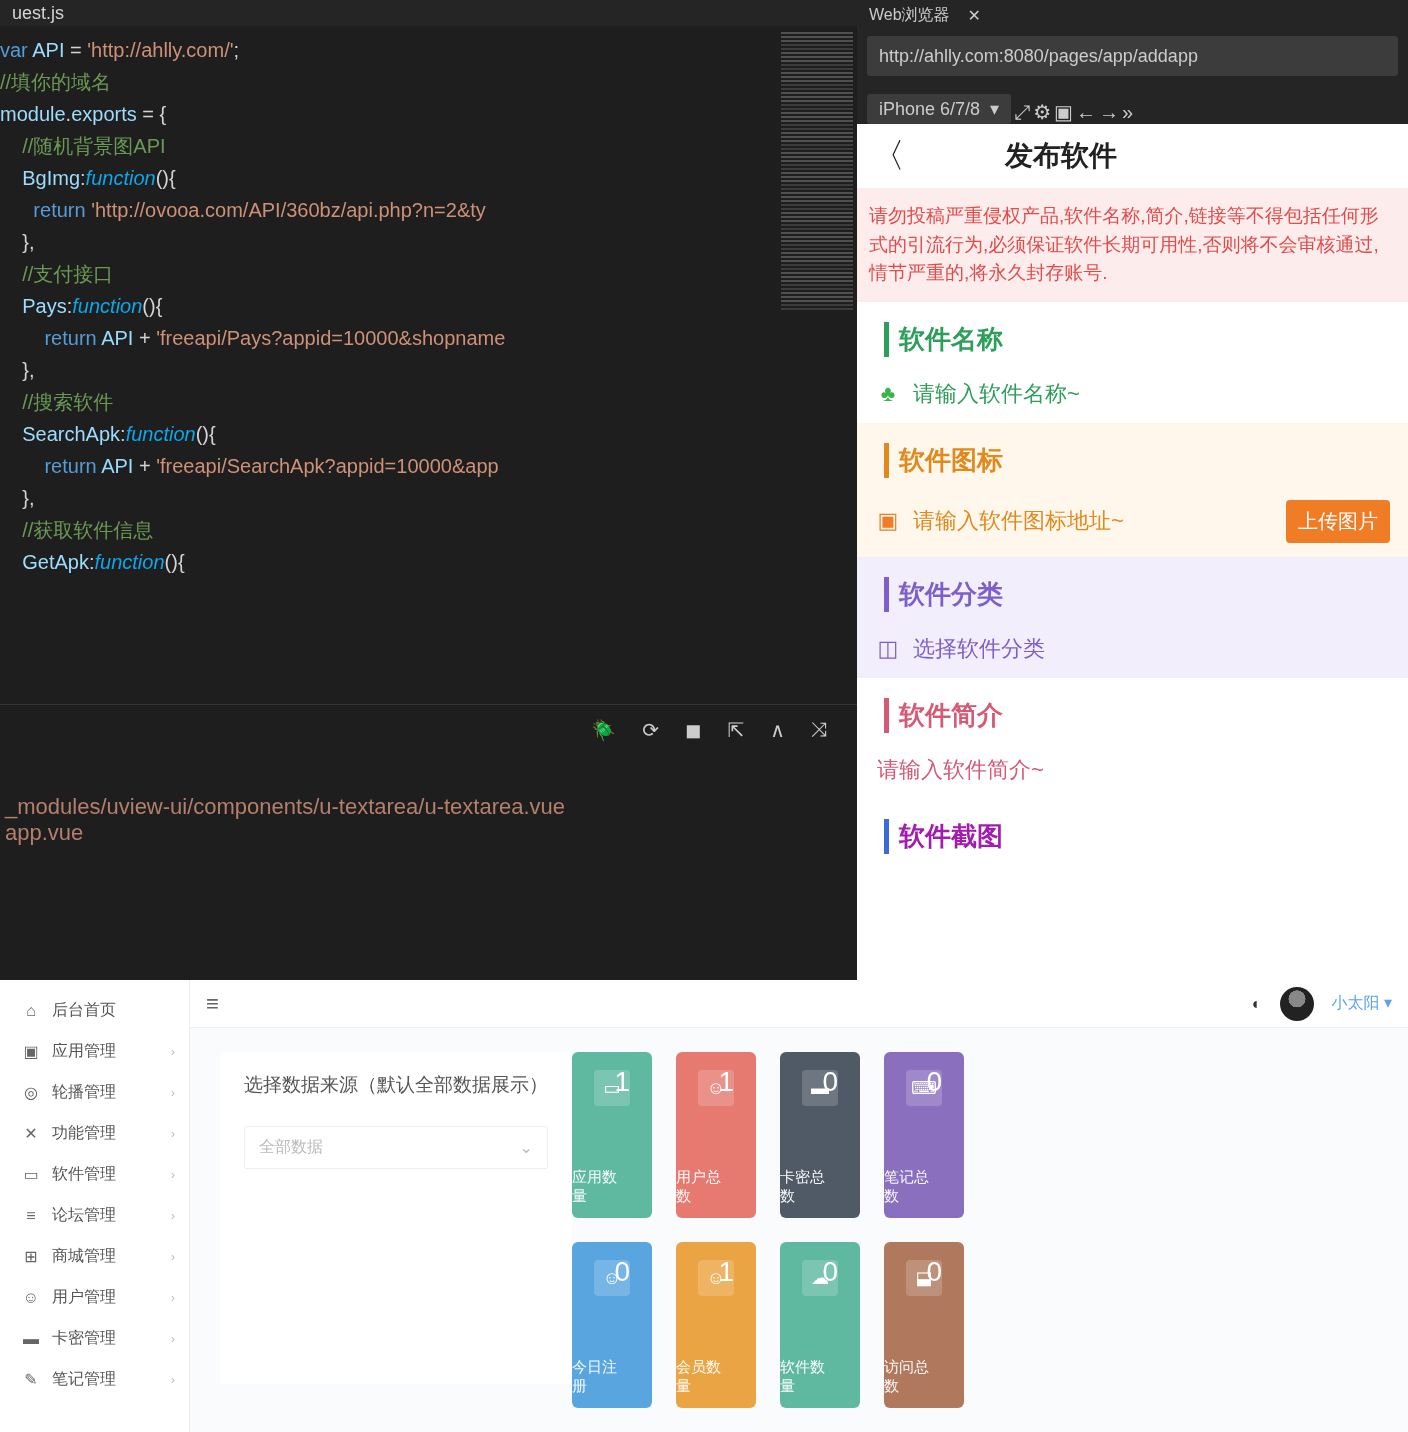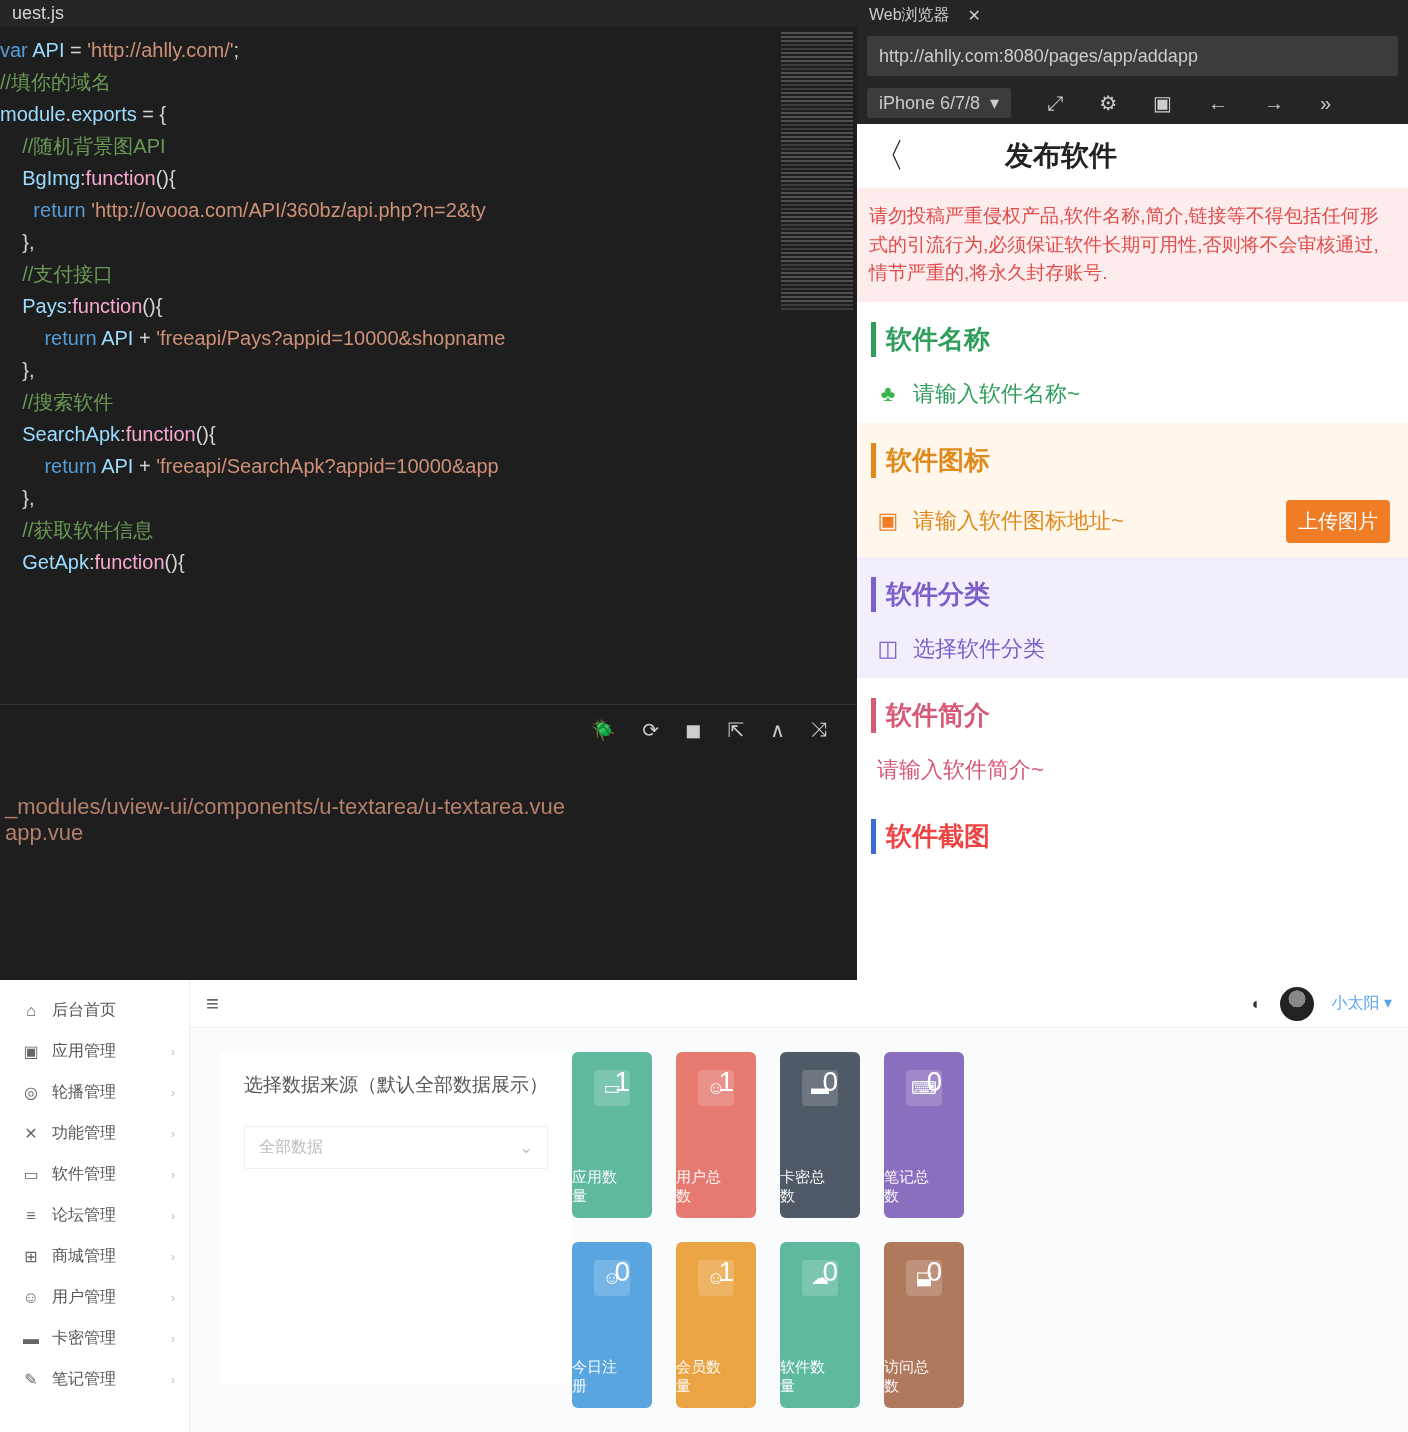--- a/index.html
+++ b/index.html
@@ -8,46 +8,46 @@
 
 .top{display:flex;height:980px}
 .left{flex:1;display:flex;flex-direction:column;background:#1e1e1e;min-width:0}
 .tab-bar{height:26px;background:#252526;display:flex;align-items:center}
 .file-tab{color:#d4d4d4;font-size:18px;padding:0 12px}
 .editor-wrap{flex:1;display:flex;min-height:0;font-family:Consolas,monospace;font-size:20px;line-height:1.6}
 .editor{flex:1;white-space:pre;color:#d4d4d4;padding:8px 0 0 0;overflow:hidden}
 .minimap{width:80px;background:#1e1e1e;display:flex;flex-direction:column;padding:6px 4px;gap:2px}
 .minimap div{height:2px;background:#3c3c3c}
 .minimap div.hl{background:#505050}
-.k-var{color:#569cd6}.k-str{color:#ce9178}.k-cmt{color:#6a9955}.k-kw{color:#f9a8d4;}.k-id{color:#9cdcfe}
+.k-var{color:#569cd6}.k-str{color:#ce9178}.k-cmt{color:#6a9955}.k-kw{color:#0ea5e9;font-style:italic}.k-id{color:#9cdcfe}
 
 .term-bar{height:50px;background:#1e1e1e;border-top:1px solid #333;display:flex;justify-content:flex-end;align-items:center;gap:26px;padding-right:30px;color:#ccc;font-size:20px}
 .term-bar span{cursor:pointer}
 .term{flex:0 0 226px;background:#1e1e1e;padding:40px 5px 0;font-family:Consolas,monospace;font-size:22px;color:#b5806b}
 
 
 .right{width:551px;background:#252526;display:flex;flex-direction:column}
 .r-tab{display:flex;align-items:center;height:30px;padding:0 12px;color:#ccc;font-size:16px;gap:18px}
 .url{margin:6px 10px;height:40px;background:#3c3c3c;color:#ccc;font-size:18px;display:flex;align-items:center;padding:0 12px;border-radius:3px}
-.dev-bar{height:42px;display:flex;align-items:center;padding:0 10px;gap:36px;color:#ccc}
+.dev-bar{height:42px;display:flex;align-items:flex-end;padding:0 10px;gap:3px;color:#ccc}
 .device{background:#3c3c3c;padding:4px 12px;border-radius:3px;font-size:18px;display:flex;align-items:center;gap:10px}
 .dev-bar .ico{font-size:20px}
 .phone{flex:1;background:#fff;overflow:hidden;display:flex;flex-direction:column}
 .p-hdr{height:64px;display:flex;align-items:center;padding:0 14px;font-size:28px;font-weight:600;color:#222}
 .p-hdr .back{font-size:34px;margin-right:100px;font-weight:400}
 .warn{background:#fdecec;color:#e14b4b;font-size:19px;padding:14px 12px;line-height:1.5;font-weight:500}
 .sec{padding:8px 14px 4px}
-.sec-t{font-size:26px;font-weight:700;border-left:5px solid;padding-left:10px;margin:12px 0}
+.sec-t{font-size:26px;font-weight:700;border-left:5px solid;padding-left:10px;margin:12px 13px}
 .sec.green .sec-t{color:#2e9e5b;border-color:#2e9e5b}
 .sec.orange .sec-t{color:#e08a1e;border-color:#e08a1e}
 .sec.orange{background:#fff7ec}
 .sec.purple .sec-t{color:#7c5fc9;border-color:#7c5fc9}
 .sec.purple{background:#f3eefc}
 .sec.pink .sec-t{color:#d65a76;border-color:#d65a76}
-.sec.blue .sec-t{color:#ef4444;border-color:#3b6bd6}
+.sec.blue .sec-t{color:#a21caf;border-color:#3b6bd6}
 .field{display:flex;align-items:center;gap:12px;padding:10px 4px;font-size:22px}
 .field .ph{color:#2e9e5b}
 .sec.orange .field .ph{color:#e08a1e}
 .sec.purple .field .ph{color:#7c5fc9}
 .sec.pink .field .ph{color:#d65a76;padding-left:2px}
 .upload{margin-left:auto;background:#f07d26;color:#fff;padding:8px 12px;border-radius:4px;font-size:20px}
 .fico{width:26px;height:26px;display:inline-flex;align-items:center;justify-content:center;font-size:22px}
 .fico.android{color:#3bb34a}
 .fico.img{color:#f07d26}
 .fico.grid{color:#7c5fc9}

